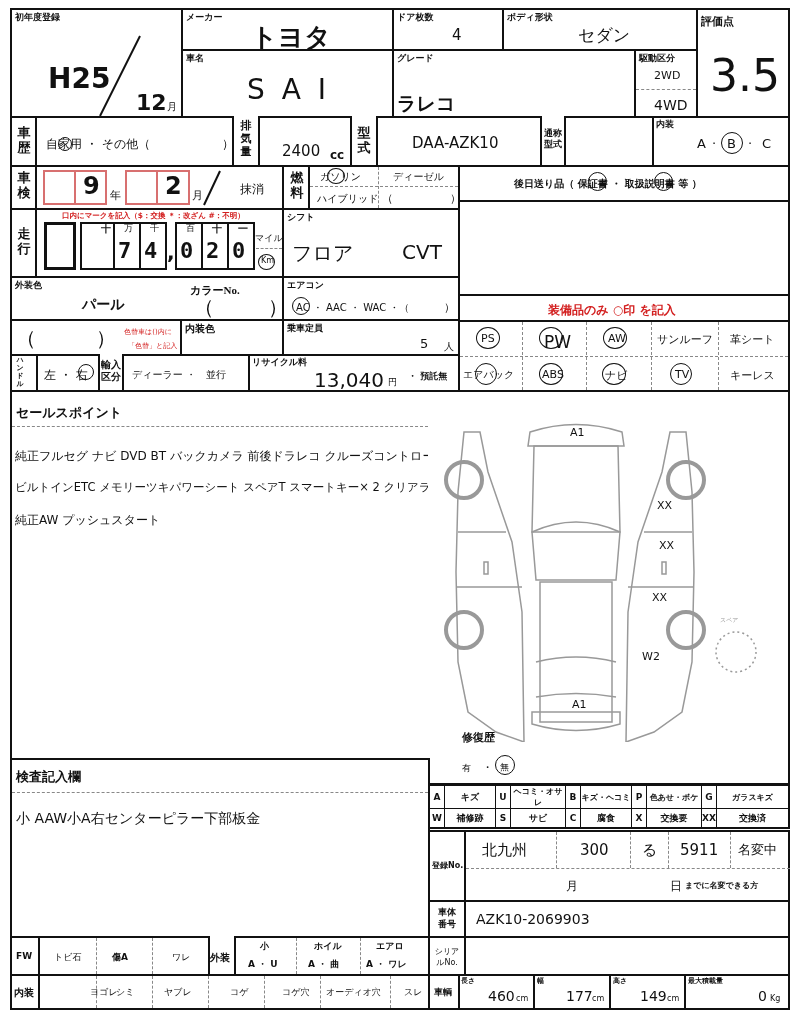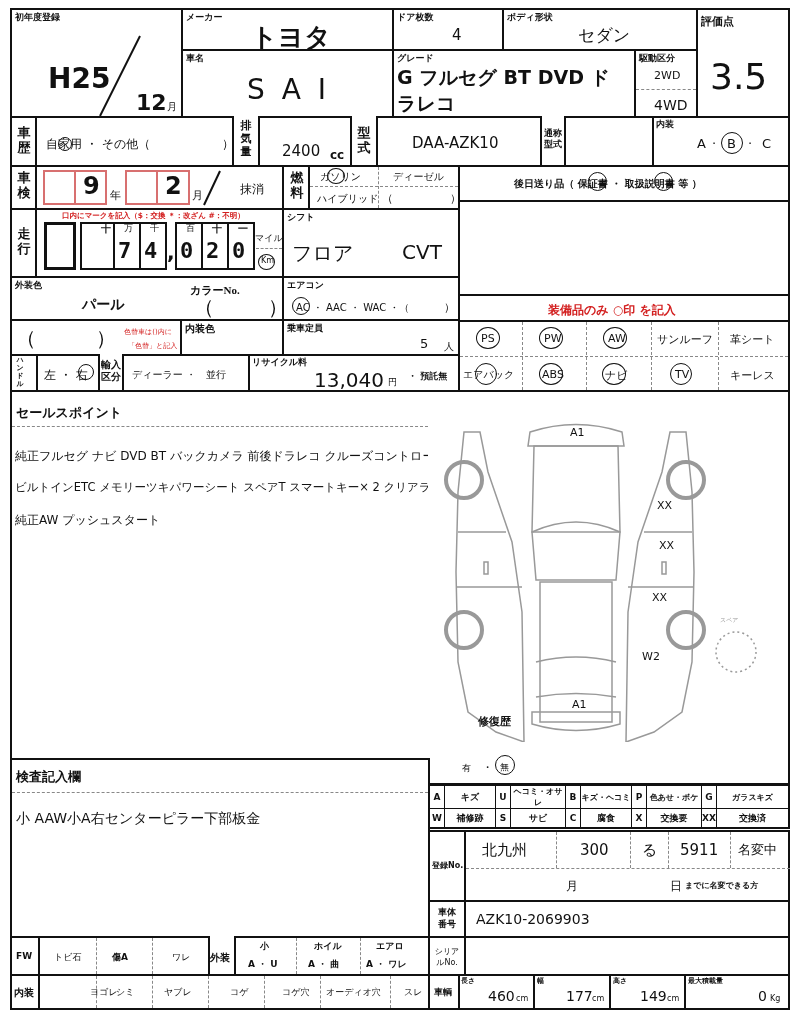--- a/index.html
+++ b/index.html
@@ -43,32 +43,31 @@
 <div class="c" style="left:392px;top:8px;width:112px;height:43px;">
   <span class="lbl">ドア枚数</span>
   <span class="t" style="left:58px;top:16px;font-size:15px;">4</span>
 </div>
 <div class="c" style="left:502px;top:8px;width:196px;height:43px;">
   <span class="lbl">ボディ形状</span>
   <span class="t" style="left:74px;top:14px;font-size:17px;">セダン</span>
 </div>
 <div class="c" style="left:392px;top:49px;width:244px;height:69px;">
   <span class="lbl">グレード</span>
-  <span class="t" style="left:3px;top:14px;font-size:19px;font-weight:bold;">G フルセグ BT DVD ド</span>
   <span class="t" style="left:3px;top:40px;font-size:19px;font-weight:bold;">ラレコ</span>
 </div>
 <div class="c" style="left:634px;top:49px;width:64px;height:69px;">
   <span class="lbl">駆動区分</span>
   <span class="t" style="left:18px;top:18px;font-size:11px;">2WD</span>
   <div class="dash-h" style="left:0;top:38px;width:60px;"></div>
   <span class="t" style="left:18px;top:46px;font-size:14px;">4WD</span>
 </div>
 <div class="c" style="left:696px;top:8px;width:94px;height:110px;">
   <span class="lbl" style="font-size:11px;top:4px;">評価点</span>
-  <span class="t" style="left:12px;top:46px;font-size:36px;text-align:center;">3.5</span>
+  <span class="t" style="left:12px;top:40px;font-size:44px;text-align:center;">3.5</span>
 </div>
 
 <div class="c" style="left:10px;top:116px;width:780px;height:51px;"></div>
 <div class="vlbl" style="left:13px;top:125px;width:22px;"><span style="display:inline-block;width:14px;word-break:break-all;">車歴</span></div>
 <div class="c" style="left:35px;top:116px;width:2px;height:51px;border-width:0 0 0 2px;"></div>
 <span class="t" style="left:46px;top:136px;font-size:12px;">自家用 ・ その他（</span>
 <div class="circ" style="left:58px;top:137px;width:12px;height:12px;"></div>
 <span class="t" style="left:222px;top:136px;font-size:12px;">）</span>
 <div class="c" style="left:232px;top:116px;width:28px;height:51px;border-width:0 2px 0 2px;"></div>
 <div class="vlbl" style="left:236px;top:119px;width:20px;font-size:11px;line-height:13px;"><span style="display:inline-block;width:12px;word-break:break-all;">排気量</span></div>
@@ -176,21 +175,21 @@
 </div>
 <div class="c" style="left:458px;top:320px;width:332px;height:72px;"></div>
 <div class="dash-h" style="left:460px;top:356px;width:328px;"></div>
 <div class="dash-v" style="left:522px;top:322px;height:68px;"></div>
 <div class="dash-v" style="left:586px;top:322px;height:68px;"></div>
 <div class="dash-v" style="left:651px;top:322px;height:68px;"></div>
 <div class="dash-v" style="left:718px;top:322px;height:68px;"></div>
 
 <span class="t" style="left:481px;top:332px;font-size:11px;">PS</span>
 <div class="circ" style="left:476px;top:327px;width:22px;height:20px;"></div>
-<span class="t" style="left:544px;top:332px;font-size:11px;">PW</span>
+<span class="t" style="left:544px;top:332px;font-size:17px;">PW</span>
 <div class="circ" style="left:539px;top:327px;width:22px;height:20px;"></div>
 <span class="t" style="left:608px;top:332px;font-size:11px;">AW</span>
 <div class="circ" style="left:603px;top:327px;width:22px;height:20px;"></div>
 <span class="t" style="left:657px;top:332px;font-size:11px;">サンルーフ</span>
 <span class="t" style="left:730px;top:332px;font-size:11px;">革シート</span>
 
 <span class="t" style="left:463px;top:368px;font-size:10px;">エアバック</span>
 <div class="circ" style="left:475px;top:363px;width:20px;height:20px;"></div>
 <span class="t" style="left:542px;top:368px;font-size:11px;">ABS</span>
 <div class="circ" style="left:539px;top:363px;width:22px;height:20px;"></div>
@@ -264,21 +263,21 @@
 
     <circle cx="308" cy="240" r="20" stroke-dasharray="2 3"></circle>
   </svg>
   <span class="t" style="left:142px;top:34px;font-size:11px;">A1</span>
   <span class="t" style="left:229px;top:107px;font-size:11px;">XX</span>
   <span class="t" style="left:231px;top:147px;font-size:11px;">XX</span>
   <span class="t" style="left:224px;top:199px;font-size:11px;">XX</span>
   <span class="t" style="left:214px;top:258px;font-size:11px;">W2</span>
   <span class="t" style="left:144px;top:306px;font-size:11px;">A1</span>
   <span class="t" style="left:292px;top:224px;font-size:6px;color:#999;">スペア</span>
-  <span class="t" style="left:34px;top:322px;font-size:11px;font-weight:bold;margin-left:16px;">修復歴</span>
+  <span class="t" style="left:34px;top:338px;font-size:11px;font-weight:bold;">修復歴</span>
   <span class="t" style="left:34px;top:370px;font-size:9px;">有</span>
   <span class="t" style="left:54px;top:368px;font-size:11px;">・</span>
   <span class="t" style="left:72px;top:369px;font-size:9px;">無</span>
   <div class="circ" style="left:67px;top:363px;width:18px;height:18px;"></div>
 </div>
 
 <div class="c" style="left:10px;top:758px;width:420px;height:180px;">
   <span class="t" style="left:4px;top:8px;font-size:13px;font-weight:bold;">検査記入欄</span>
   <div class="dash-h" style="left:0;top:32px;width:416px;"></div>
   <span class="t" style="left:4px;top:50px;font-size:14px;">小 AAW小A右センターピラー下部板金</span>

